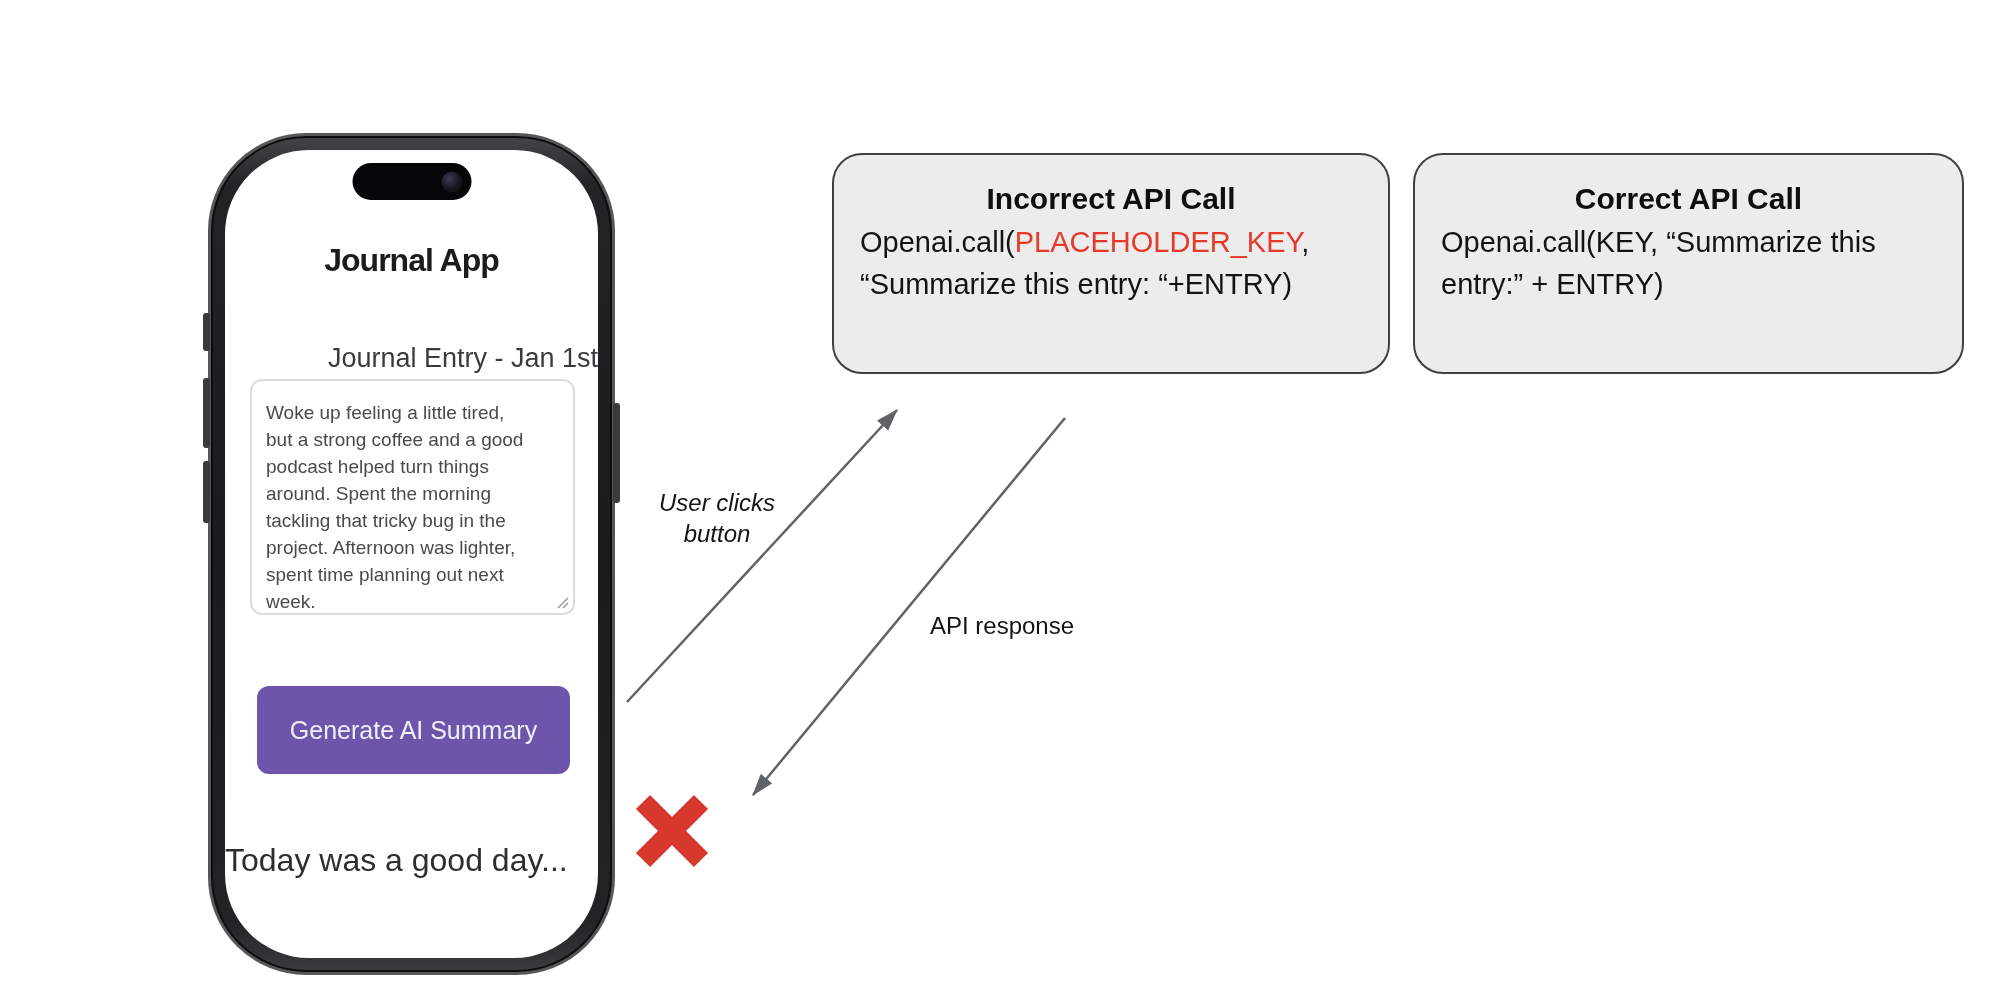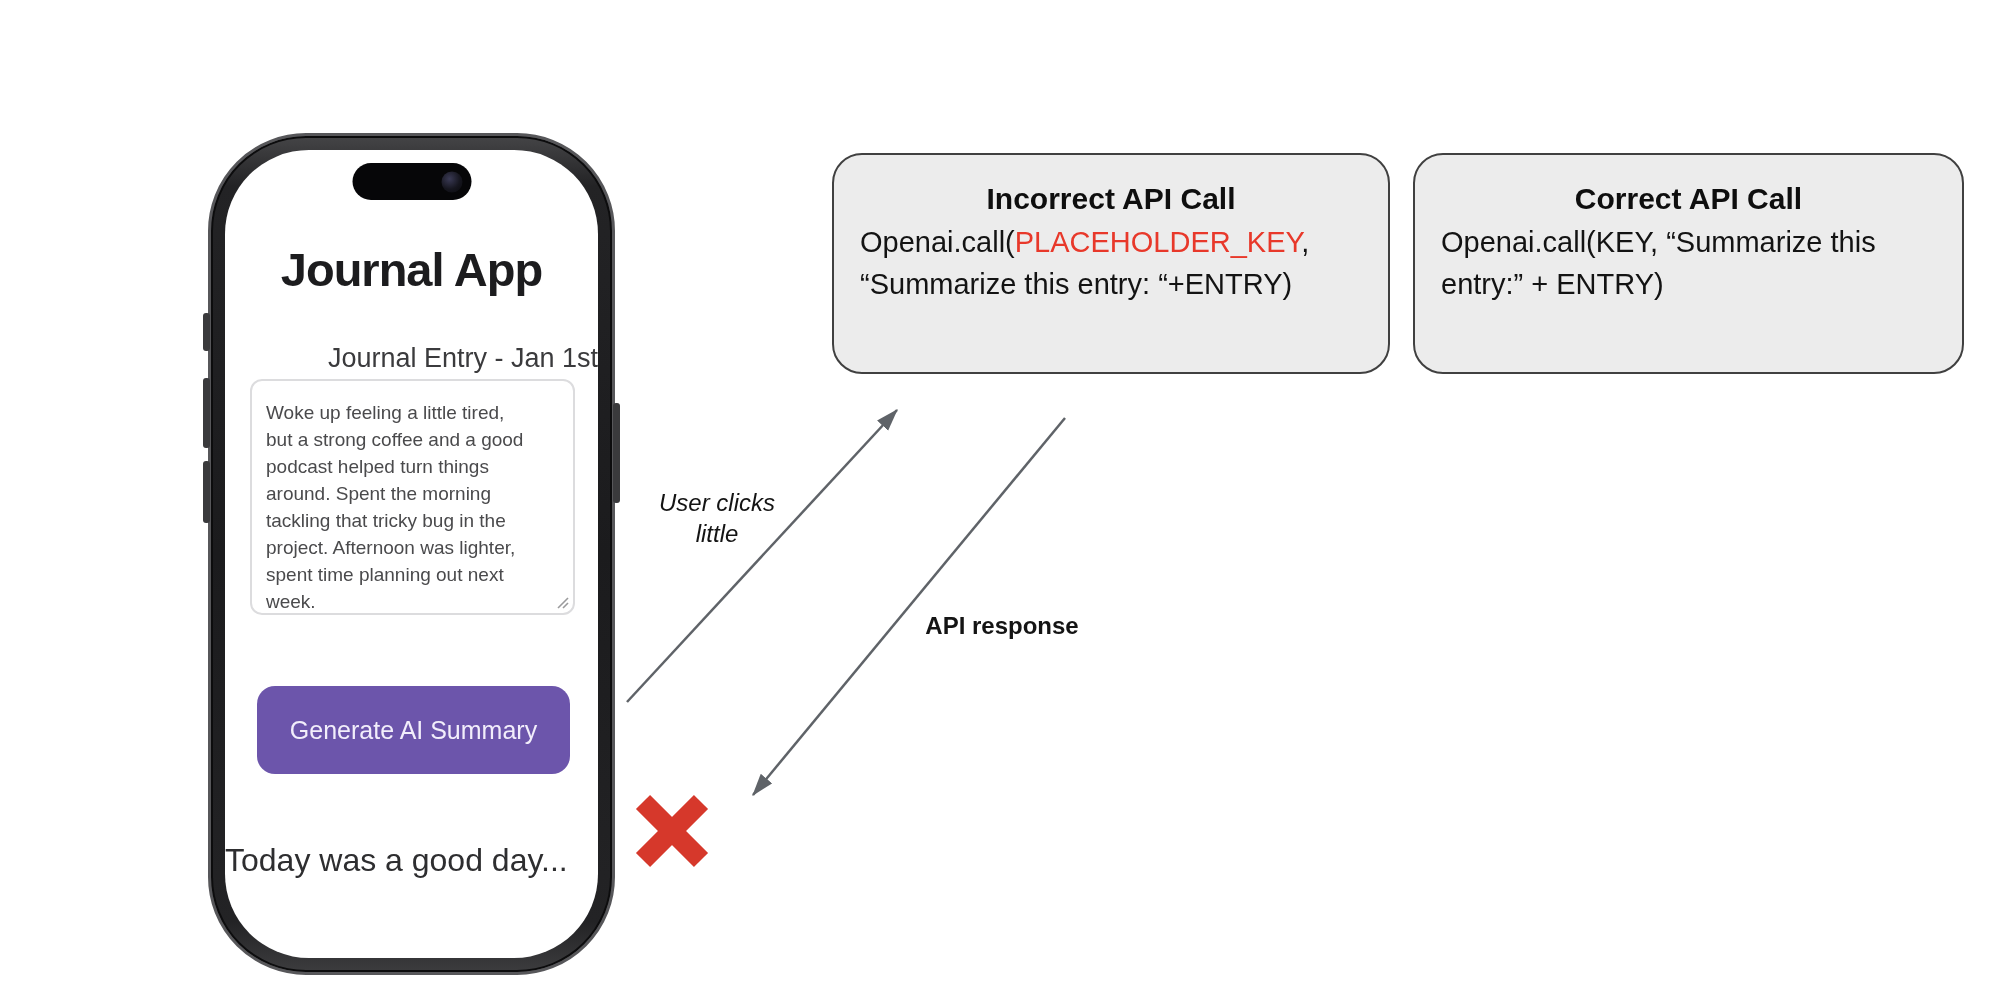--- a/index.html
+++ b/index.html
@@ -67,21 +67,21 @@
     right: 9px; top: 50%; transform: translateY(-50%);
     width: 21px; height: 21px;
     border-radius: 50%;
     background: radial-gradient(circle at 38% 35%, #3a3a55 0%, #16161f 55%, #08080b 100%);
   }
 
   .app-title {
     position: absolute;
     left: 0; right: 0; top: 92px;
     text-align: center;
-    font-size: 47px;
+    font-size: 32px;
     font-weight: bold;
     letter-spacing: -1px;
     color: #1c1c1e;
   }
   .entry-label {
     position: absolute;
     left: 0; right: 0; top: 193px;
     text-align: right;
     font-size: 27px;
     color: #3b3b3d;
@@ -111,21 +111,21 @@
     right: 6px; bottom: 6px;
     width: 14px; height: 14px;
     pointer-events: none;
   }
 
   .gen-btn {
     position: absolute;
     left: 32px; top: 536px;
     width: 313px; height: 88px;
     border: none;
-    border-radius: 18px;
+    border-radius: 12px;
     background: #6c55ab;
     color: #f2eefb;
     font-family: "Liberation Sans", sans-serif;
     font-size: 25px;
     cursor: pointer;
   }
 
   .summary-preview {
     position: absolute;
     left: 0; right: 0; top: 692px;
@@ -168,21 +168,21 @@
     pointer-events: none;
   }
   .flow-label {
     position: absolute;
     font-size: 24px;
     line-height: 31px;
     color: #141414;
     text-align: center;
   }
   .label-user-clicks { left: 642px; top: 487px; width: 150px; font-style: italic; }
-  .label-api-response { left: 902px; top: 610px; width: 200px; font-weight: bold; }
+  .label-api-response { left: 902px; top: 610px; width: 200px; }
 </style>
 </head>
 <body>
 
 <div class="canvas">
 
 
   <div class="phone">
     <div class="side-btn left btn-action"></div>
     <div class="side-btn left btn-vol-up"></div>
@@ -243,17 +243,17 @@
     <line x1="627" y1="702" x2="897" y2="410" stroke="#5f6368" stroke-width="2.5" marker-end="url(#ah)"></line>
     <line x1="1065" y1="418" x2="753" y2="795" stroke="#5f6368" stroke-width="2.5" marker-end="url(#ah)"></line>
     <g>
       <line x1="643" y1="802" x2="701" y2="860" stroke="#d6382b" stroke-width="20"></line>
       <line x1="701" y1="802" x2="643" y2="860" stroke="#d6382b" stroke-width="20"></line>
     </g>
   </svg>
 
   <div class="flow-label label-user-clicks">
     <div>User clicks</div>
-    <div>little</div>
+    <div>button</div>
   </div>
   <div class="flow-label label-api-response">API response</div>
 
 </div>
 
 </body></html>

